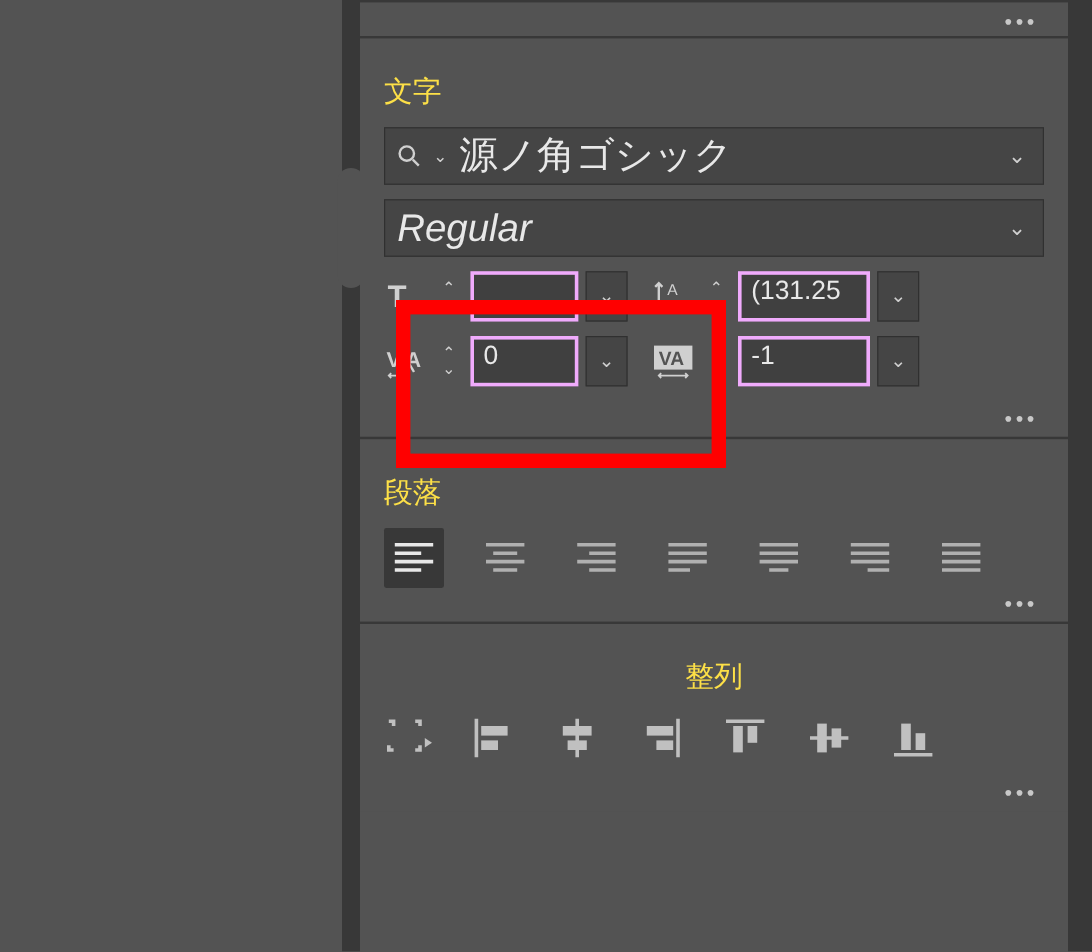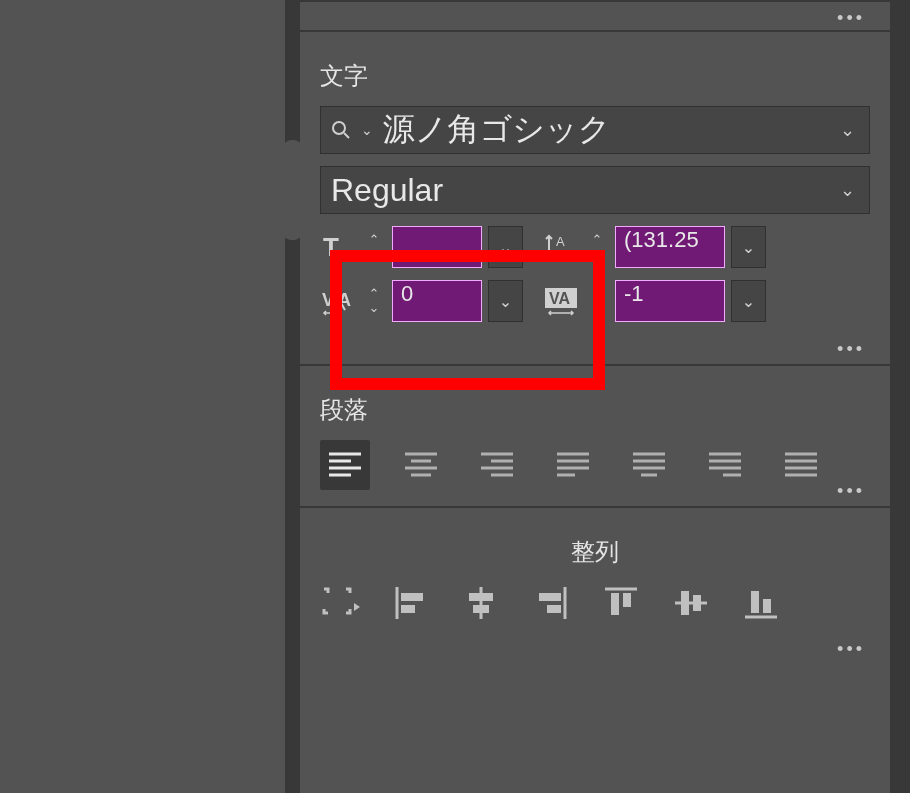--- a/index.html
+++ b/index.html
@@ -60,21 +60,21 @@
     .panel-ellipsis-bottom {
       position: absolute;
       bottom: 4px;
       right: 25px;
       color: #c8c8c8;
       font-size: 18px;
       letter-spacing: 3px;
       cursor: pointer;
     }
     .panel-title {
-      color: #e5e5e5;
+      color: #fde047;
       font-size: 24px;
       padding: 18px 20px 14px 20px;
     }
     .font-row {
       display: flex;
       align-items: center;
       margin: 0 20px 12px 20px;
       background: #454545;
       border: 1px solid #303030;
       height: 48px;
@@ -123,22 +123,22 @@
       height: 36px;
       color: #d0d0d0;
       justify-content: center;
       align-items: center;
     }
     .stepper-arrow {
       font-size: 13px;
       line-height: 14px;
     }
     .metric-input {
-      background: #701a75;
-      border: 1px solid #f0abfc;
+      background: #404040;
+      border: 3px solid #f0abfc;
       color: #e8e8e8;
       font-size: 22px;
       height: 42px;
       padding: 0 8px;
       width: 90px;
     }
     .metric-input-wide {
       width: 110px;
     }
     .metric-dd {
@@ -156,21 +156,21 @@
       position: absolute;
       border: 12px solid #ff0000;
       left: 330px;
       top: 250px;
       width: 275px;
       height: 140px;
       pointer-events: none;
       z-index: 100;
     }
     .paragraph-section {
-      padding-bottom: 16px;
+      padding-bottom: 28px;
     }
     .align-buttons {
       display: flex;
       gap: 26px;
       padding: 0 20px;
       align-items: center;
     }
     .align-btn {
       width: 50px;
       height: 50px;
@@ -239,21 +239,21 @@
           <circle cx="10" cy="10" r="6"></circle>
           <line x1="15" y1="15" x2="20" y2="20"></line>
         </svg>
       </span>
       <span style="color:#d0d0d0;font-size:14px;margin-right:6px;">⌄</span>
       <span class="font-name">源ノ角ゴシック</span>
       <span class="dropdown-chevron">⌄</span>
     </div>
 
     <div class="font-row">
-      <span class="font-name" style="padding-left:10px;">Regular</span>
+      <span class="font-name" style="padding-left:10px;font-style:italic;">Regular</span>
       <span class="dropdown-chevron">⌄</span>
     </div>
 
     <div class="metrics-row">
       <div class="metric-group">
         <span class="metric-icon">
           <svg width="30" height="26" viewBox="0 0 30 26">
               <text x="0" y="22" font-size="26" font-weight="bold" fill="#d0d0d0">T</text>
             </svg>
         </span>

